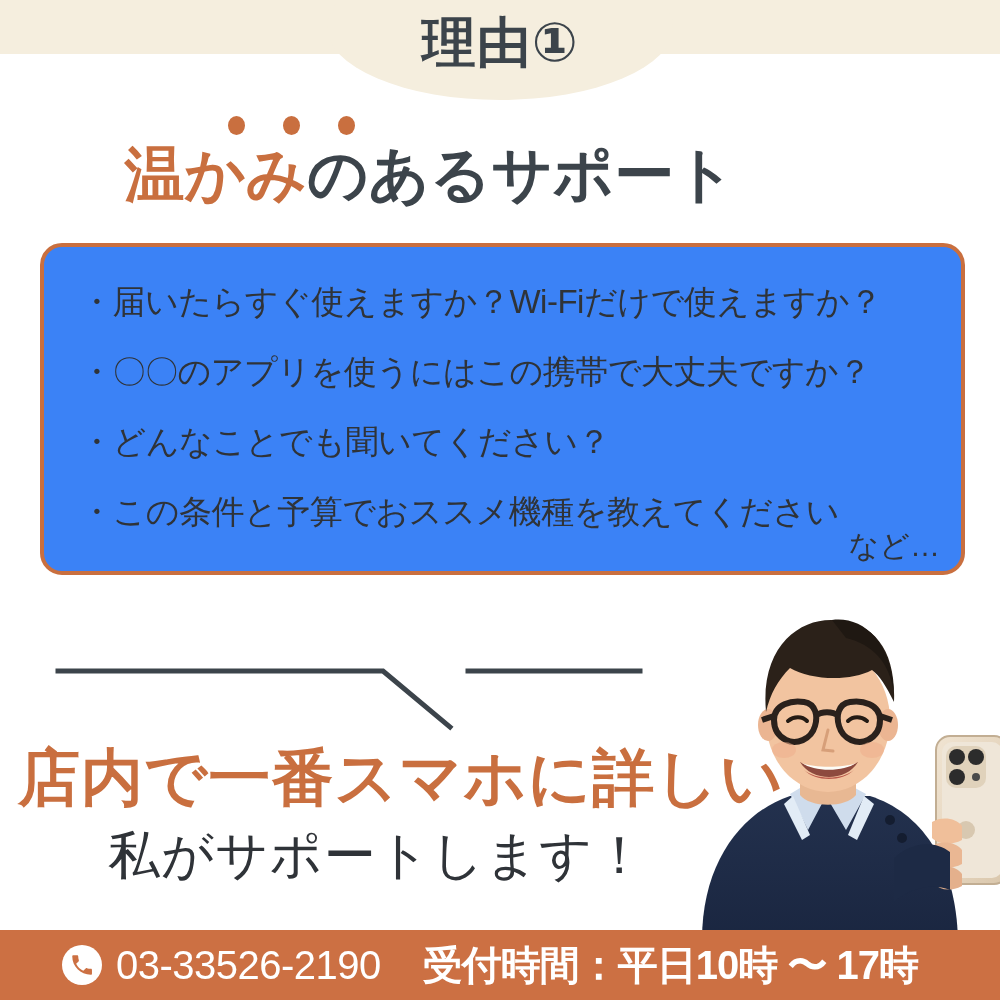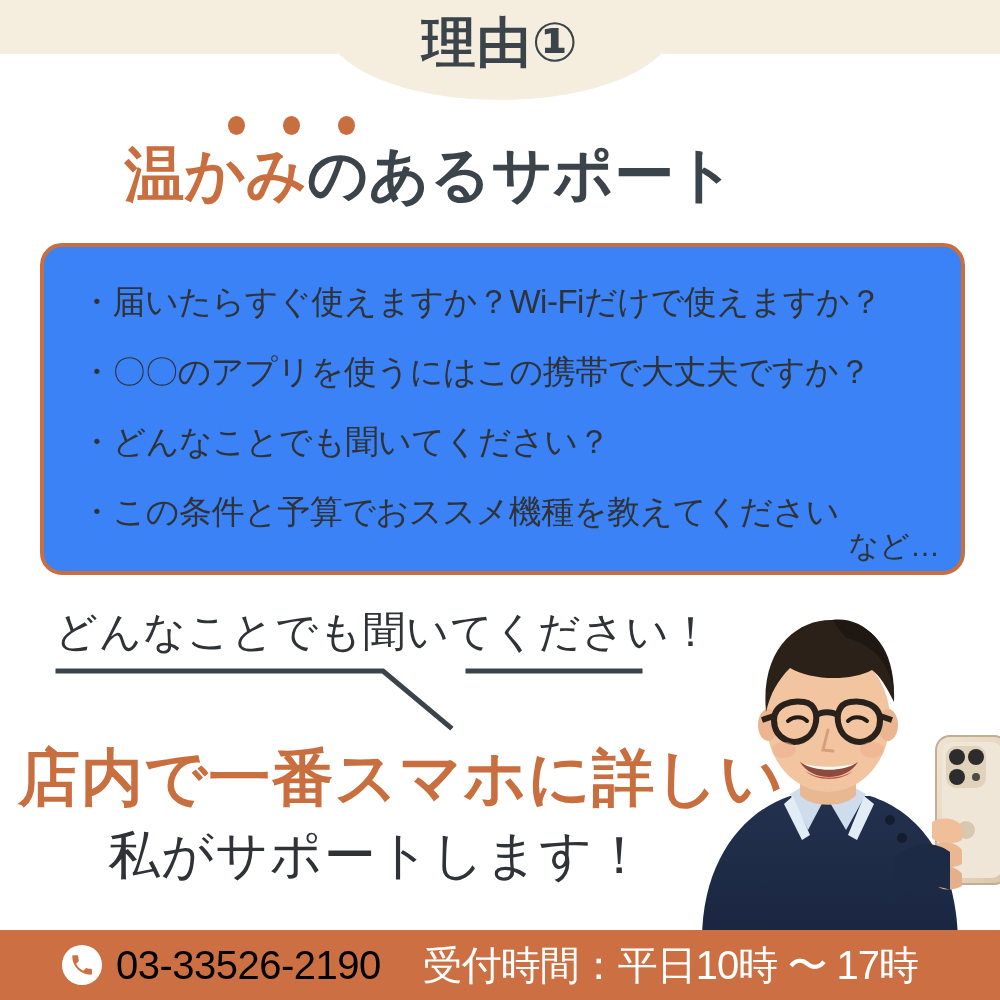--- a/index.html
+++ b/index.html
@@ -200,31 +200,31 @@
     background: #ffffff;
     display: flex;
     align-items: center;
     justify-content: center;
     flex: 0 0 auto;
   }
   .footer-phone {
     margin-left: 14px;
     font-size: 40px;
     line-height: 46px;
-    color: #000000;
+    color: #ffffff;
     font-weight: 500;
     white-space: nowrap;
     letter-spacing: -0.5px;
   }
   .footer-hours {
     margin-left: 42px;
     font-size: 40px;
     line-height: 46px;
     color: #ffffff;
-    font-weight: 400;
+    font-weight: 700;
     white-space: nowrap;
     letter-spacing: -1px;
   }
 </style>
 </head>
 <body>
 
 <div id="page">
 
   <div class="header-band">
@@ -243,21 +243,20 @@
   <div class="q-box">
     <div class="q-list">
       <div class="q-item">・届いたらすぐ使えますか？Wi-Fiだけで使えますか？</div>
       <div class="q-item">・〇〇のアプリを使うにはこの携帯で大丈夫ですか？</div>
       <div class="q-item">・どんなことでも聞いてください？</div>
       <div class="q-item">・この条件と予算でおススメ機種を教えてください</div>
     </div>
     <div class="q-nado">など…</div>
   </div>
 
-  <div class="ask-text">どんなことでも聞いてください！</div>
   <svg class="ask-underline" viewBox="0 0 610 70">
     <path d="M8 6 L333 6 L400 62" stroke="#3c444b" stroke-width="5" fill="none" stroke-linecap="square"></path>
     <path d="M418 6 L590 6" stroke="#3c444b" stroke-width="5" fill="none" stroke-linecap="square"></path>
   </svg>
 
   <div class="photo">
     <svg width="350" height="350" viewBox="0 0 350 350">
       <defs>
         <linearGradient id="sweaterG" x1="0" y1="0" x2="0" y2="1">
           <stop offset="0%" stop-color="#23314e"></stop>

